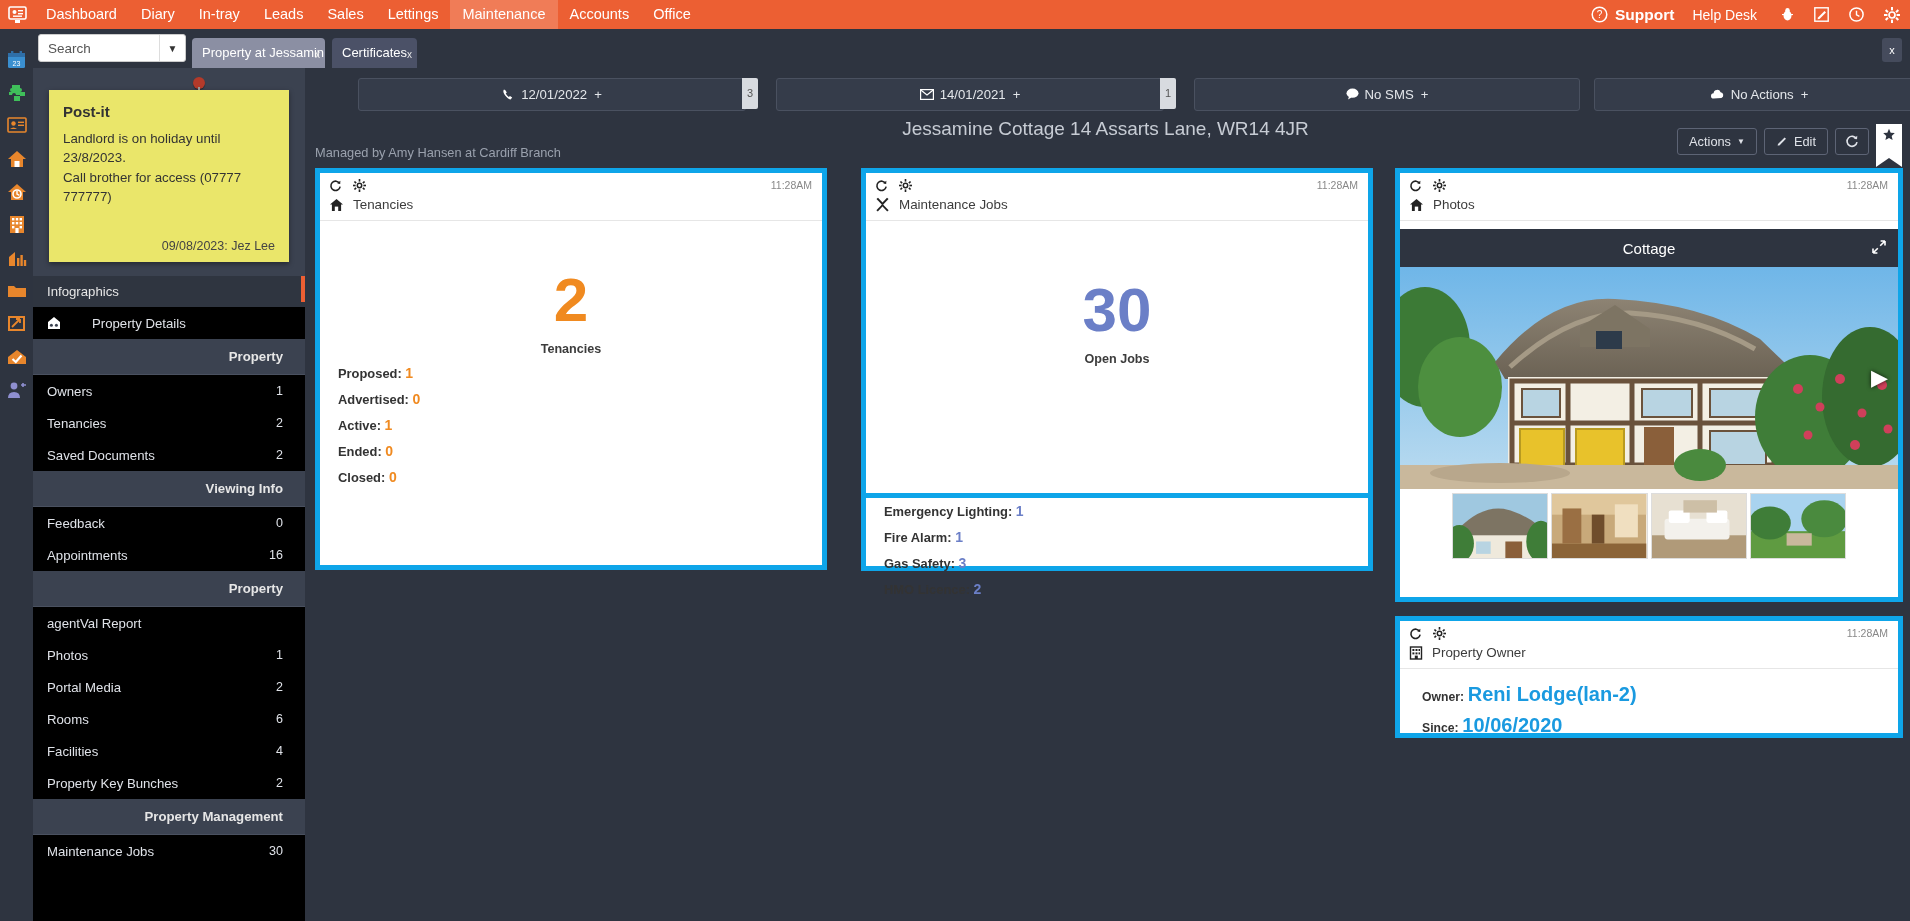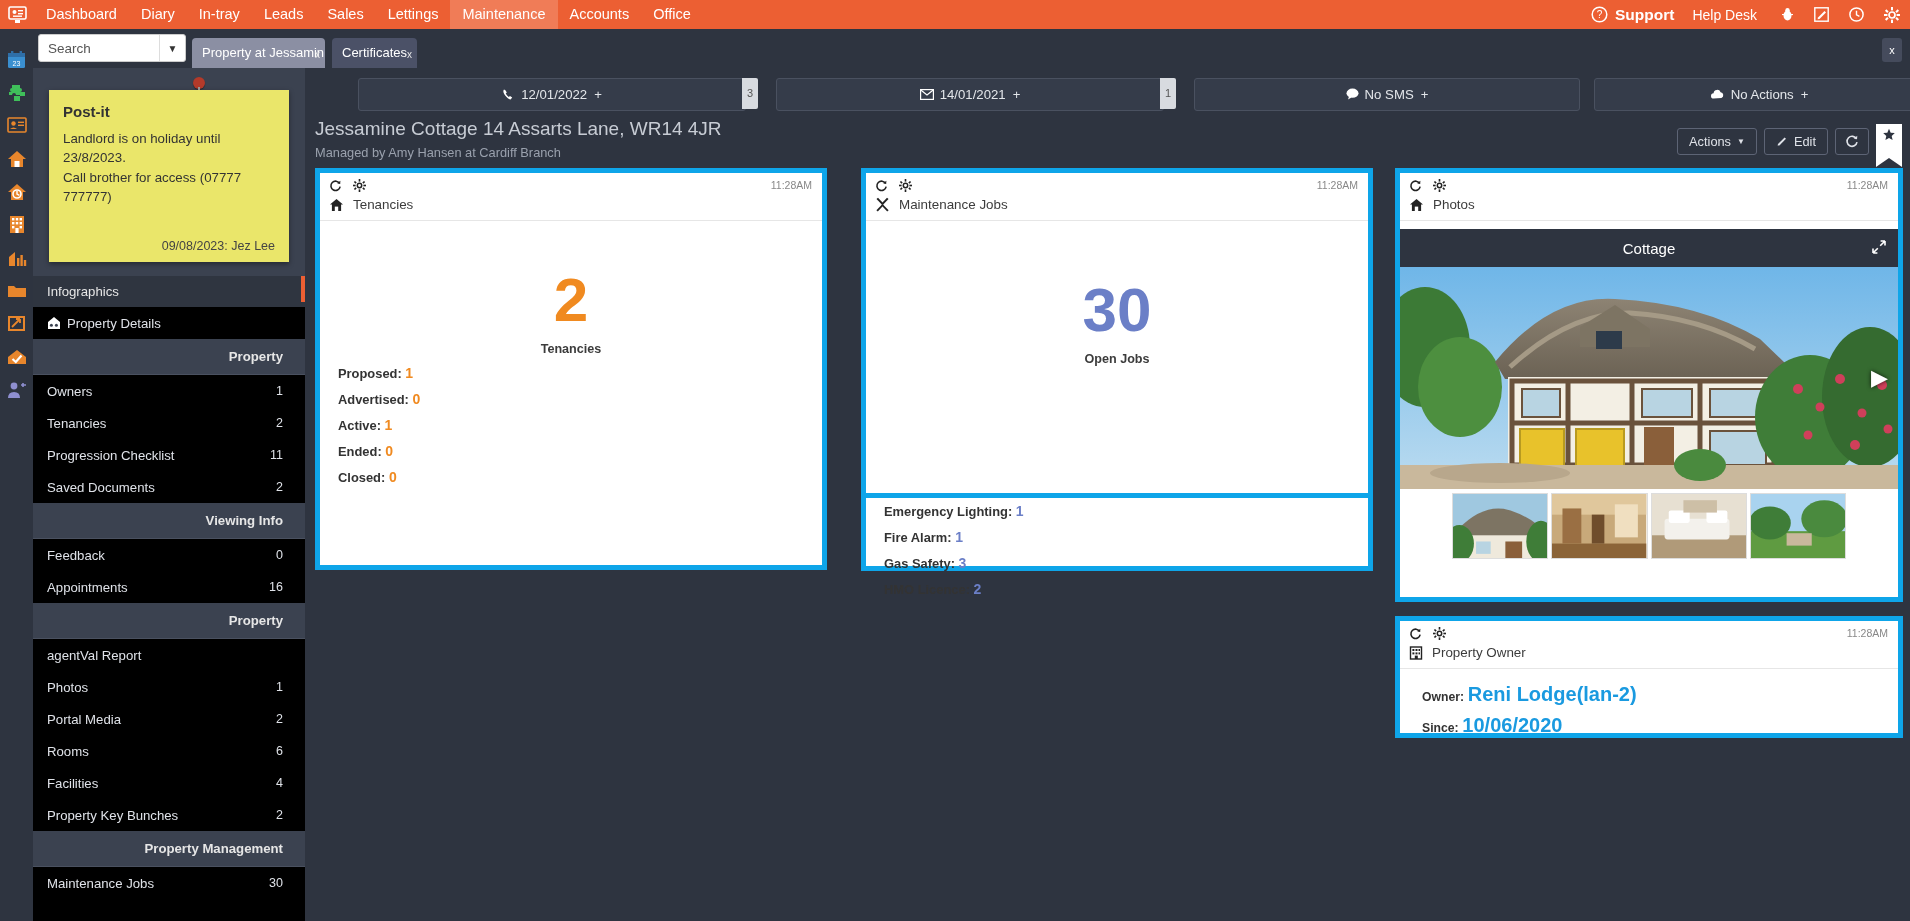--- a/index.html
+++ b/index.html
@@ -100,21 +100,21 @@
     position: absolute; right: 14px; bottom: 9px; font-size: 12.5px; color: #444;
   }
   .sb-section {
     background: #2f3540; color: #e6e6e6; font-size: 13.2px;
     padding: 8px 14px; text-align: left;
   }
   .sb-section.right { text-align: right; background: #3b4250; border-bottom: 1px solid #4a5160;
      font-weight: bold; padding: 10px 22px 10px 14px;}
   .sb-row {
     display: flex; align-items: center; height: 32px;
-    padding: 0 22px 0 14px; color: #dfe2e8; font-size: 13.2px; cursor: pointer;
+    padding: 0 22px 0 14px; color: #dfe2e8; font-size: 13.2px; cursor: pointer; gap: 25px;
   }
   .sb-row .lbl { flex: 1; }
   .sb-row .cnt { font-size: 12.5px; color: #dfe2e8; }
   .sb-row .sb-ico { width: 20px; display: inline-flex; align-items: center; }
   #sb-accent {
     position: absolute; right: 0; top: 208px; width: 4px; height: 26px; background: #ec5f33;
   }
 
   
   #main {
@@ -142,21 +142,21 @@
   #cb2 { width: 386px; margin-right: 14px; }
   #cb3 { width: 330px; }
   .cbox .ci { margin-right: 6px; display: inline-flex; }
   .cbox .plus { margin-left: 7px; }
 
   
   #titlerow {
     position: absolute; left: 0; top: 46px; width: 1605px; height: 50px;
     background: #2e3440; padding: 4px 14px 0 10px;
   }
-  #ptitle { color: #c7ccd4; font-size: 19px; font-weight: 300; }
+  #ptitle { color: #c7ccd4; font-size: 19px; font-weight: 300; text-align: center; }
   #psub { color: #9aa1ad; font-size: 12.8px; margin-top: 5px; }
   #titlebtns { position: absolute; right: 8px; top: 10px; display: flex; align-items: center; gap: 7px; }
   .tbtn {
     height: 27px; border: 1px solid #5d6475; border-radius: 3px; color: #dfe2e8;
     font-size: 12.8px; background: #2e3440; display: flex; align-items: center;
     padding: 0 11px; gap: 6px; cursor: pointer;
   }
   #bookmark {
     width: 26px; height: 34px; background: #fff; position: relative; cursor: pointer;
     display: flex; align-items: flex-start; justify-content: center; padding-top: 4px;
@@ -418,24 +418,20 @@
   <div class="sb-section right">Property</div>
   <div class="sb-row">
     <span class="lbl">Owners</span>
     <span class="cnt">1</span>
   </div>
   <div class="sb-row">
     <span class="lbl">Tenancies</span>
     <span class="cnt">2</span>
   </div>
   <div class="sb-row">
-    <span class="lbl">Progression Checklist</span>
-    <span class="cnt">11</span>
-  </div>
-  <div class="sb-row">
     <span class="lbl">Saved Documents</span>
     <span class="cnt">2</span>
   </div>
 
   <div class="sb-section right">Viewing Info</div>
   <div class="sb-row">
     <span class="lbl">Feedback</span>
     <span class="cnt">0</span>
   </div>
   <div class="sb-row">

